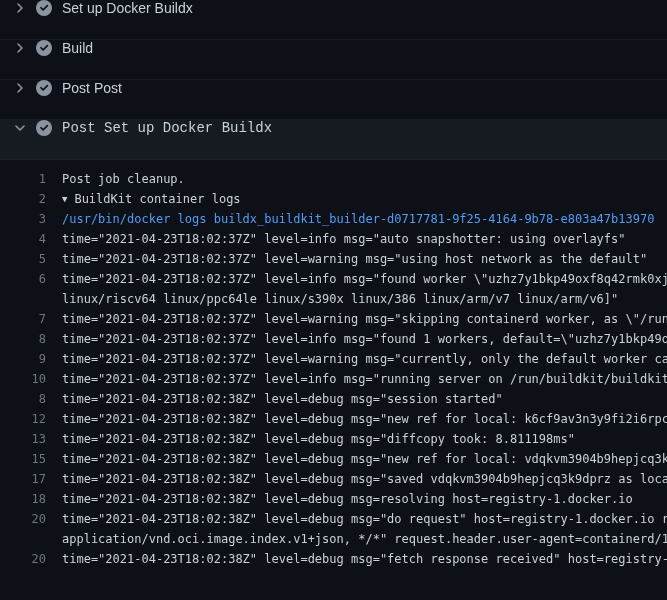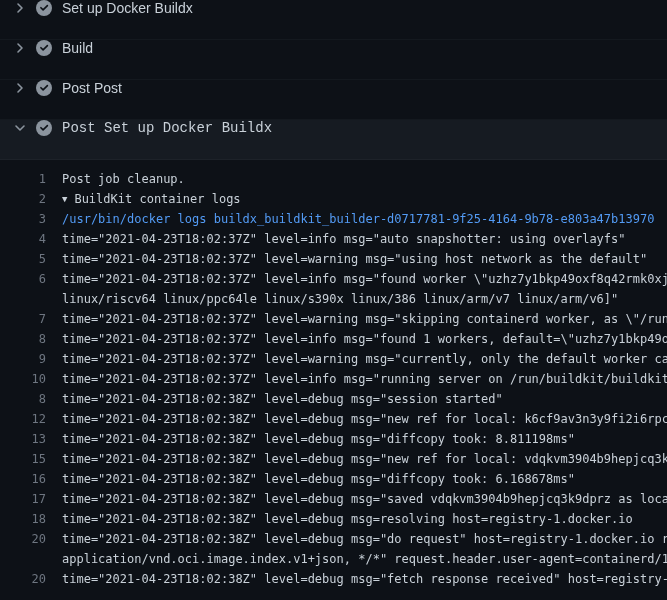--- a/index.html
+++ b/index.html
@@ -132,20 +132,19 @@
       <div class="log-line"><span class="ln">6</span><span class="txt">time="2021-04-23T18:02:37Z" level=info msg="found worker \"uzhz7y1bkp49oxf8q42rmk0xj</span></div>
       <div class="log-line"><span class="ln"></span><span class="txt">linux/riscv64 linux/ppc64le linux/s390x linux/386 linux/arm/v7 linux/arm/v6]"</span></div>
       <div class="log-line"><span class="ln">7</span><span class="txt">time="2021-04-23T18:02:37Z" level=warning msg="skipping containerd worker, as \"/run</span></div>
       <div class="log-line"><span class="ln">8</span><span class="txt">time="2021-04-23T18:02:37Z" level=info msg="found 1 workers, default=\"uzhz7y1bkp49o</span></div>
       <div class="log-line"><span class="ln">9</span><span class="txt">time="2021-04-23T18:02:37Z" level=warning msg="currently, only the default worker ca</span></div>
       <div class="log-line"><span class="ln">10</span><span class="txt">time="2021-04-23T18:02:37Z" level=info msg="running server on /run/buildkit/buildkit</span></div>
       <div class="log-line"><span class="ln">8</span><span class="txt">time="2021-04-23T18:02:38Z" level=debug msg="session started"</span></div>
       <div class="log-line"><span class="ln">12</span><span class="txt">time="2021-04-23T18:02:38Z" level=debug msg="new ref for local: k6cf9av3n3y9fi2i6rpc</span></div>
       <div class="log-line"><span class="ln">13</span><span class="txt">time="2021-04-23T18:02:38Z" level=debug msg="diffcopy took: 8.811198ms"</span></div>
       <div class="log-line"><span class="ln">15</span><span class="txt">time="2021-04-23T18:02:38Z" level=debug msg="new ref for local: vdqkvm3904b9hepjcq3k</span></div>
-      <div class="log-line"><span class="ln">16</span><span class="txt">time="2021-04-23T18:02:38Z" level=debug msg="diffcopy took: 6.168678ms"</span></div>
       <div class="log-line"><span class="ln">17</span><span class="txt">time="2021-04-23T18:02:38Z" level=debug msg="saved vdqkvm3904b9hepjcq3k9dprz as loca</span></div>
       <div class="log-line"><span class="ln">18</span><span class="txt">time="2021-04-23T18:02:38Z" level=debug msg=resolving host=registry-1.docker.io</span></div>
       <div class="log-line"><span class="ln">20</span><span class="txt">time="2021-04-23T18:02:38Z" level=debug msg="do request" host=registry-1.docker.io re</span></div>
       <div class="log-line"><span class="ln"></span><span class="txt">application/vnd.oci.image.index.v1+json, */*" request.header.user-agent=containerd/1.4</span></div>
       <div class="log-line"><span class="ln">20</span><span class="txt">time="2021-04-23T18:02:38Z" level=debug msg="fetch response received" host=registry-</span></div>
     </div>
 </div>
 
 </body></html>

